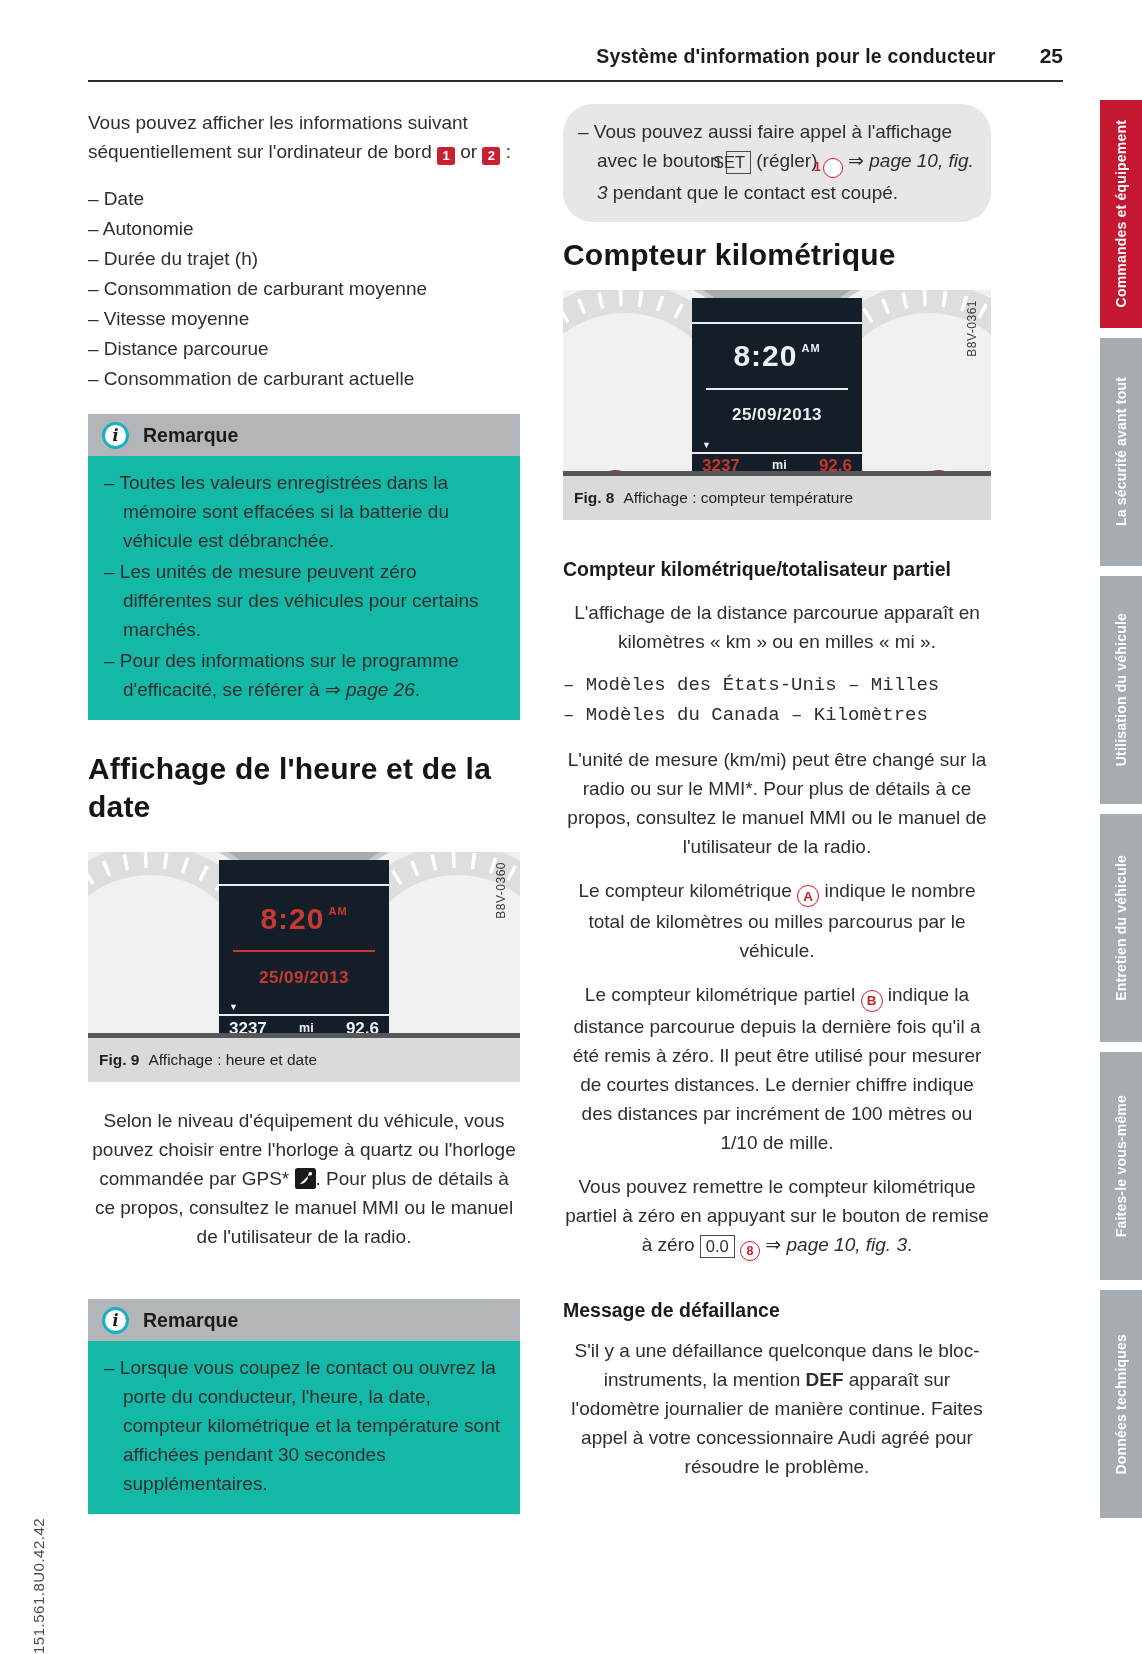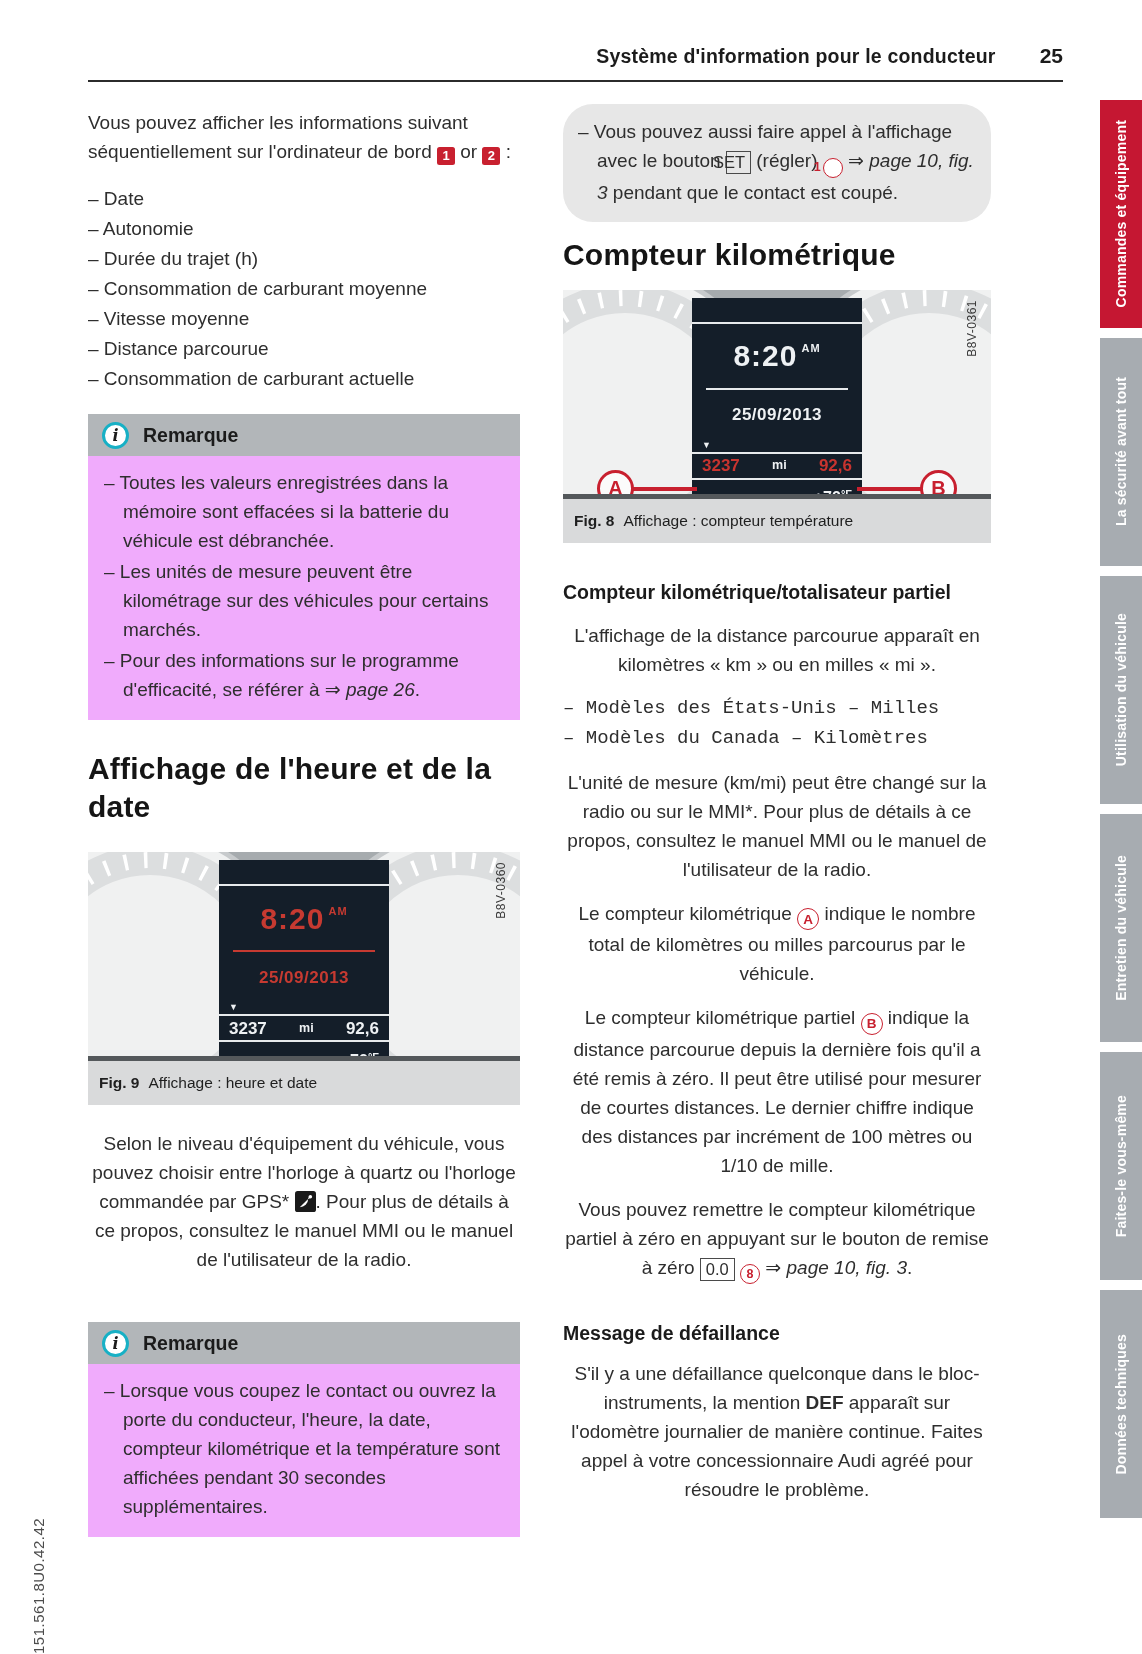--- a/index.html
+++ b/index.html
@@ -41,35 +41,35 @@
   .bold { font-weight:bold; }
   .gps-ic { display:inline-block; width:21px; height:21px; vertical-align:-4px; }
 
   
   .remark { margin-top:14px; }
   .remark-head { background:#b2b6b9; display:flex; align-items:center; gap:14px; padding:6px 14px; height:42px; }
   .remark-ic { width:27px; height:27px; border-radius:50%; background:#fff; border:3px solid #17b0c5;
     display:flex; align-items:center; justify-content:center; flex:none;
     font-family:"DejaVu Serif", serif; font-style:italic; font-weight:bold; font-size:16px; color:#1b1b1b; }
   .remark-title { font-size:19.5px; font-weight:bold; color:#1b1b1b; }
-  .remark-body { background:#f0abfc; padding:12px 16px 14px; }
+  .remark-body { background:#14b8a6; padding:12px 16px 14px; }
   .remark-body .hang { margin-bottom:2px; }
 
   .graybox { background:#e7e7e7; padding:13px 15px 15px;border-radius:30px; }
 
   
   .section-h { font-size:30px; line-height:38px; font-weight:bold; color:#151515; letter-spacing:.2px; }
   .col-left .section-h { margin:30px 0 26px; }
   .col-right .section-h { margin:14px 0 16px; }
   .sub-h { font-size:19.5px; line-height:27px; font-weight:bold; color:#1b1b1b; margin-top:36px; }
   .para { margin-top:15px;text-align:center; }
 
   
   .fig { margin-top:0; }
-  .fig-img { position:relative; height:209px; background:#a6abae; overflow:hidden;
+  .fig-img { position:relative; height:186px; background:#a6abae; overflow:hidden;
     border-bottom:5px solid #54585b; }
   .gauge { position:absolute; top:-26px; }
   .gauge.gl { left:-88px; }
   .gauge.gr { right:-88px; }
   .display { position:absolute; left:50%; transform:translateX(-50%); top:8px; width:170px; height:218px;
     background:#141e29; display:flex; flex-direction:column; }
   .d-blank { height:26px; border-bottom:2px solid #e7eaec; }
   .d-time { height:64px; display:flex; align-items:center; justify-content:center;
     font-weight:bold; font-size:30px; letter-spacing:1px; color:#eef1f3; }
   .d-time .ampm { font-size:11px; margin-left:4px; margin-top:-14px; }
@@ -136,21 +136,21 @@
       <div class="dashitem">– Consommation de carburant actuelle</div>
     </div>
 
     <div class="remark">
       <div class="remark-head">
         <span class="remark-ic">i</span>
         <span class="remark-title">Remarque</span>
       </div>
       <div class="remark-body">
         <p class="hang">– Toutes les valeurs enregistrées dans la mémoire sont effacées si la batterie du véhicule est débranchée.</p>
-        <p class="hang">– Les unités de mesure peuvent être kilométrage sur des véhicules pour certains marchés.</p>
+        <p class="hang">– Les unités de mesure peuvent zéro différentes sur des véhicules pour certains marchés.</p>
         <p class="hang"><span>– Pour des informations sur le programme d'efficacité, se référer à ⇒ </span><span class="it">page 26</span><span>.</span></p>
       </div>
     </div>
 
     <h1 class="section-h">Affichage de l'heure et de la date</h1>
 
     <div class="fig fig9">
       <div class="fig-img">
         <svg class="gauge gl" width="300" height="300" viewBox="0 0 300 300">
           <circle cx="150" cy="150" r="144" fill="#f0f1f1" stroke="#c7cacc" stroke-width="5"></circle>

